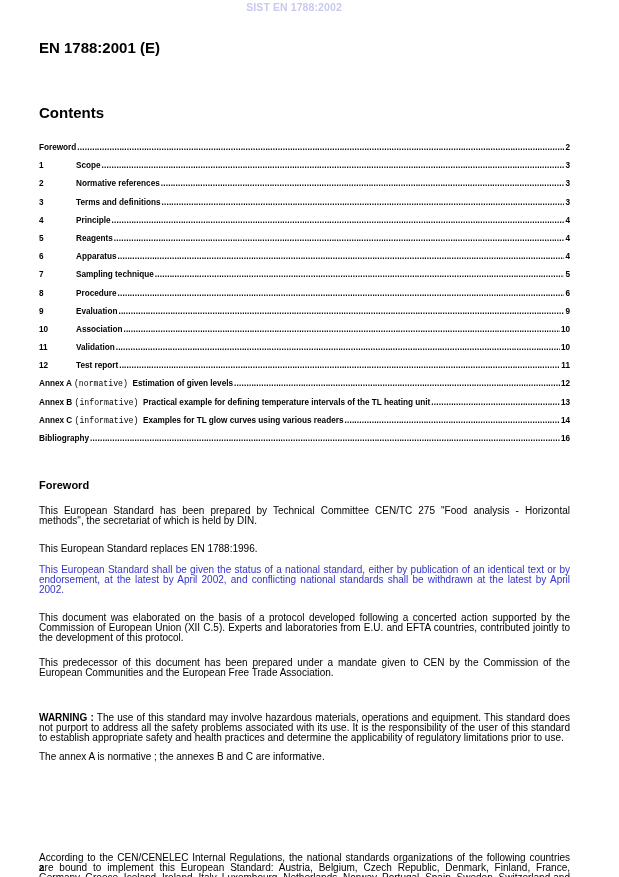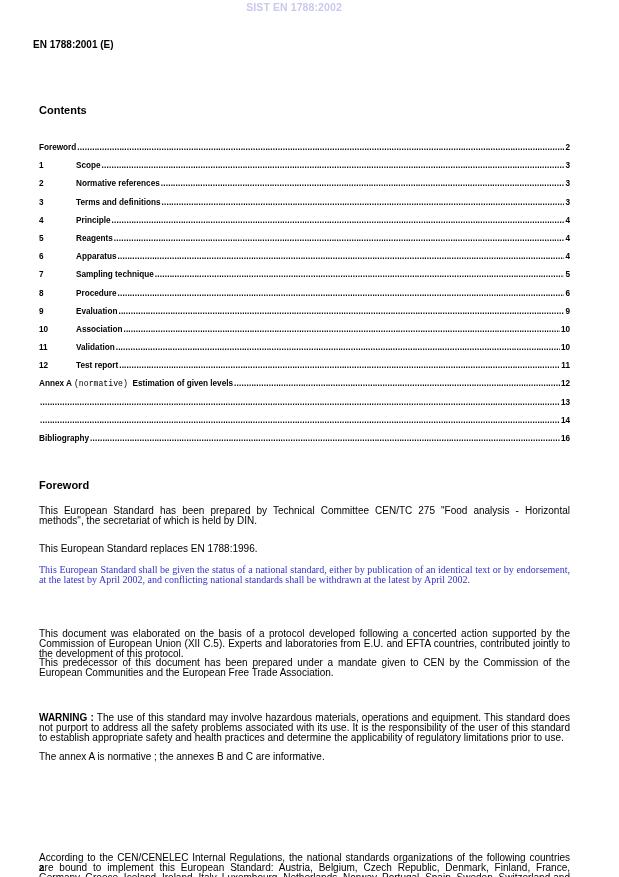--- a/index.html
+++ b/index.html
@@ -5,24 +5,24 @@
   html, body { margin: 0; padding: 0; background: #ffffff; }
   body {
     width: 619px; height: 877px; position: relative; overflow: hidden;
     font-family: "Liberation Sans", sans-serif; color: #000;
   }
   .watermark {
     position: absolute; top: 1px; left: 0; width: 588px; text-align: center;
     font-size: 10.5px; font-weight: bold; color: #c9c9f0; letter-spacing: 0.1px;
   }
   .doc-id {
-    position: absolute; top: 39px; left: 33px; font-size: 10px; font-weight: bold;
+    position: absolute; top: 39px; left: 39px; font-size: 15px; font-weight: bold;
   }
   .contents-title {
-    position: absolute; top: 104px; left: 39px; font-size: 11px; font-weight: bold;
+    position: absolute; top: 104px; left: 39px; font-size: 15px; font-weight: bold;
   }
   .toc {
     position: absolute; top: 143px; left: 39px; width: 531px; font-size: 8.2px;
   }
   .toc-row {
     display: flex; align-items: baseline; height: 18.2px; white-space: nowrap; overflow: hidden;
   }
   .toc-num { width: 37px; font-weight: bold; flex: none; }
   .toc-title { font-weight: bold; flex: none; }
   .toc-title .light { font-weight: normal; font-family: Liberation Mono, monospace; }
@@ -35,21 +35,21 @@
   }
   .toc-page { flex: none; font-weight: bold; text-align: right; }
 
   .foreword-title {
     position: absolute; top: 479px; left: 39px; font-size: 11px; font-weight: bold;
   }
   .para {
     position: absolute; left: 39px; width: 531px; font-size: 10px; line-height: 10.2px;
     text-align: justify;
   }
-  .para.blue { color: #3333cc; font-family: Liberation Serif, serif; }
+  .para.blue { color: #3333cc; }
   .para b { font-weight: bold; }
   .page-number {
     position: absolute; top: 863px; left: 39px; font-size: 8.5px; font-weight: bold;
   }
 </style>
 </head>
 <body>
 
 <div class="watermark">SIST EN 1788:2002</div>
 <div class="doc-id">EN 1788:2001 (E)</div>
@@ -132,37 +132,39 @@
       <span class="toc-title"><span>Test report </span></span>
       <span class="toc-dots"></span>
       <span class="toc-page">11</span>
     </div>
     <div class="toc-row">
       <span class="toc-title"><span>Annex A</span> <span class="light">(normative)</span>&nbsp; <span>Estimation of given levels</span></span>
       <span class="toc-dots"></span>
       <span class="toc-page">12</span>
     </div>
     <div class="toc-row">
+      <span class="toc-title"><span>Annex B</span> <span class="light">(informative)</span>&nbsp; <span>Practical example for defining temperature intervals of the TL heating unit </span></span>
       <span class="toc-dots"></span>
       <span class="toc-page">13</span>
     </div>
     <div class="toc-row">
+      <span class="toc-title"><span>Annex C</span> <span class="light">(informative)</span>&nbsp; <span>Examples for TL glow curves using various readers</span></span>
       <span class="toc-dots"></span>
       <span class="toc-page">14</span>
     </div>
     <div class="toc-row">
       <span class="toc-title"><span>Bibliography </span></span>
       <span class="toc-dots"></span>
       <span class="toc-page">16</span>
     </div>
   </div>
 
 <div class="foreword-title">Foreword</div>
 <div class="para" style="top:506px;">This European Standard has been prepared by Technical Committee CEN/TC 275 "Food analysis - Horizontal methods", the secretariat of which is held by DIN.</div>
 <div class="para" style="top:544px;">This European Standard replaces EN 1788:1996.</div>
 <div class="para blue" style="top:565px;">This European Standard shall be given the status of a national standard, either by publication of an identical text or by endorsement, at the latest by April 2002, and conflicting national standards shall be withdrawn at the latest by April 2002.</div>
-<div class="para" style="top:613px;margin-top:16px;">This document was elaborated on the basis of a protocol developed following a concerted action supported by the Commission of European Union (XII C.5). Experts and laboratories from E.U. and EFTA countries, contributed jointly to the development of this protocol.</div>
+<div class="para" style="top:613px;">This document was elaborated on the basis of a protocol developed following a concerted action supported by the Commission of European Union (XII C.5). Experts and laboratories from E.U. and EFTA countries, contributed jointly to the development of this protocol.</div>
 <div class="para" style="top:658px;">This predecessor of this document has been prepared under a mandate given to CEN by the Commission of the European Communities and the European Free Trade Association.</div>
 <div class="para" style="top:713px;"><b>WARNING :</b><span> The use of this standard may involve hazardous materials, operations and equipment. This standard does not purport to address all the safety problems associated with its use. It is the responsibility of the user of this standard to establish appropriate safety and health practices and determine the applicability of regulatory limitations prior to use.</span></div>
 <div class="para" style="top:752px;">The annex A is normative ; the annexes B and C are informative.</div>
 <div class="para" style="top:817px;margin-top:36px;">According to the CEN/CENELEC Internal Regulations, the national standards organizations of the following countries are bound to implement this European Standard: Austria, Belgium, Czech Republic, Denmark, Finland, France, Germany, Greece, Iceland, Ireland, Italy, Luxembourg, Netherlands, Norway, Portugal, Spain, Sweden, Switzerland and the United Kingdom.</div>
 
 <div class="page-number">2</div>
 
 </body></html>

